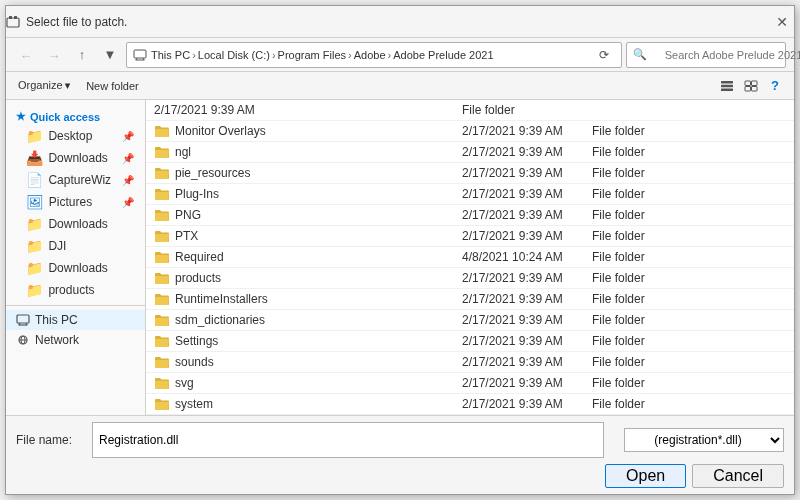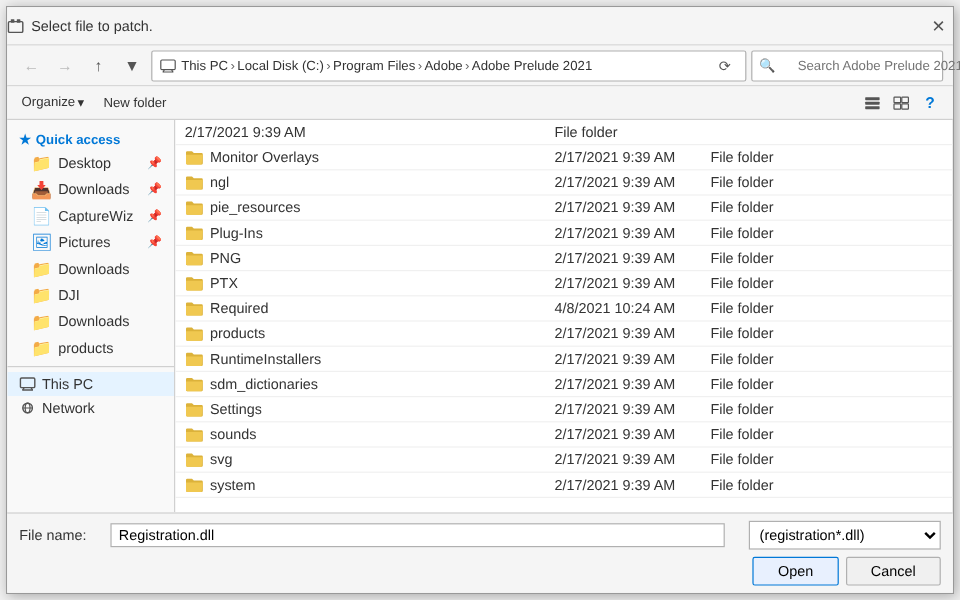--- a/index.html
+++ b/index.html
@@ -302,46 +302,47 @@
       align-items: center;
       gap: 20px;
     }
     .filename-label {
       font-size: 12px;
       color: #333;
       white-space: nowrap;
     }
     .filename-input {
       flex: 1;
-      height: 20px;
+      height: 36px;
       border: 1px solid #b0b0b0;
       padding: 0 6px;
       font-size: 12px;
       outline: none;
     }
     .filetype-select {
       width: 160px;
       height: 24px;
       border: 1px solid #b0b0b0;
       padding: 0 4px;
       font-size: 12px;
       background: white;
+      text-align: center;
     }
     .buttons-row {
       display: flex;
       align-items: center;
       justify-content: flex-end;
       gap: 6px;
     }
     .action-btn {
       height: 24px;
       padding: 0 20px;
       border: 1px solid #b0b0b0;
       background: #f0f0f0;
-      font-size: 12px;
+      font-size: 16px;
       cursor: pointer;
       border-radius: 2px;
     }
     .action-btn.primary {
       background: #e8f0fe;
       border-color: #0078d7;
     }
 
     
     ::-webkit-scrollbar { width: 8px; height: 8px; }

